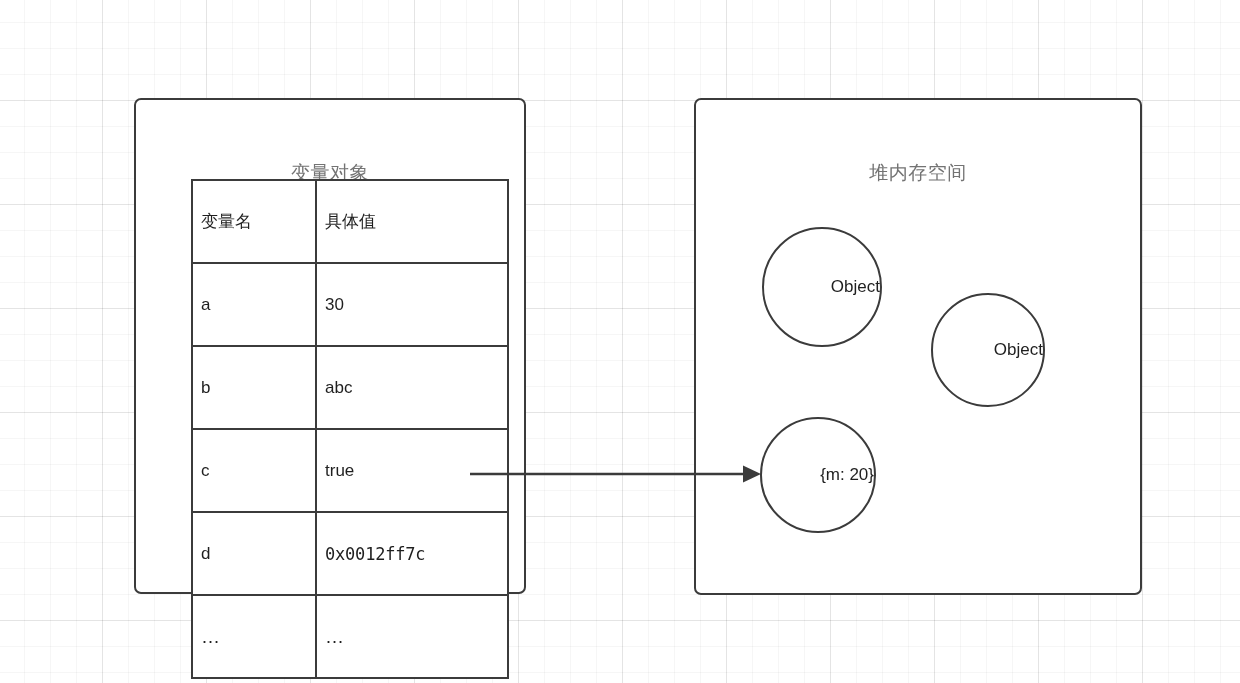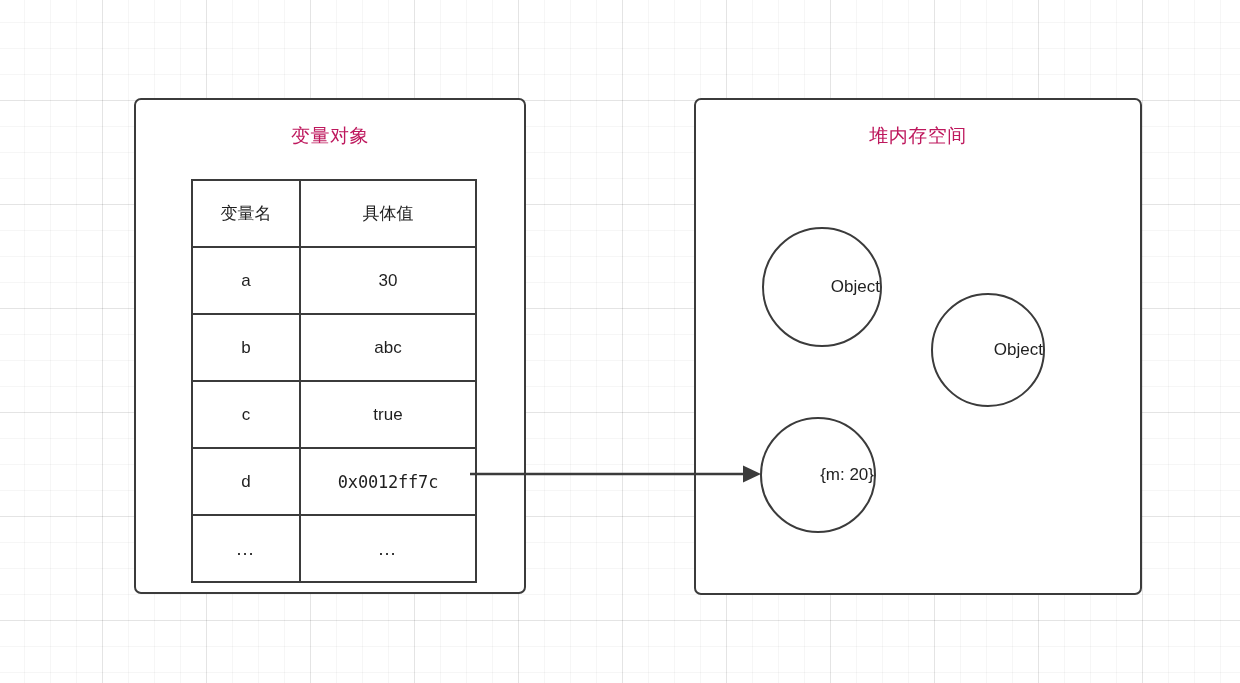--- a/index.html
+++ b/index.html
@@ -57,44 +57,44 @@
     width: 448px;
     height: 497px;
   }
   .panel-title {
     position: absolute;
     left: 0;
     width: 100%;
     text-align: center;
     font-size: 19px;
     line-height: 22px;
-    color: #be185d;
+    color: #737373;
     letter-spacing: 0.5px;
+    margin-top: 37px;
   }
   #variable-object-panel .panel-title { top: 25px; }
   #heap-panel .panel-title { top: 25px; }
 
   
   #variable-table {
     position: absolute;
     left: 55px;
     top: 79px;
     width: 280px;
     height: 394px;
     border-collapse: collapse;
     table-layout: fixed;
     background: #ffffff;
   }
   #variable-table td {
     border: 2px solid #3b3b3b;
-    text-align: center;
     vertical-align: middle;
     font-size: 17px;
     height: 65px;
-    padding: 0;
+    padding: 8px;
     color: #1f1f1f;
   }
   #variable-table td.col-name  { width: 106px; }
   #variable-table td.col-value { width: 174px; }
   #variable-table tr.header-row td {
     font-size: 17px;
   }
   #variable-table td.mono {
     font-family: "DejaVu Sans Mono", "Liberation Mono", monospace;
     font-size: 17px;

